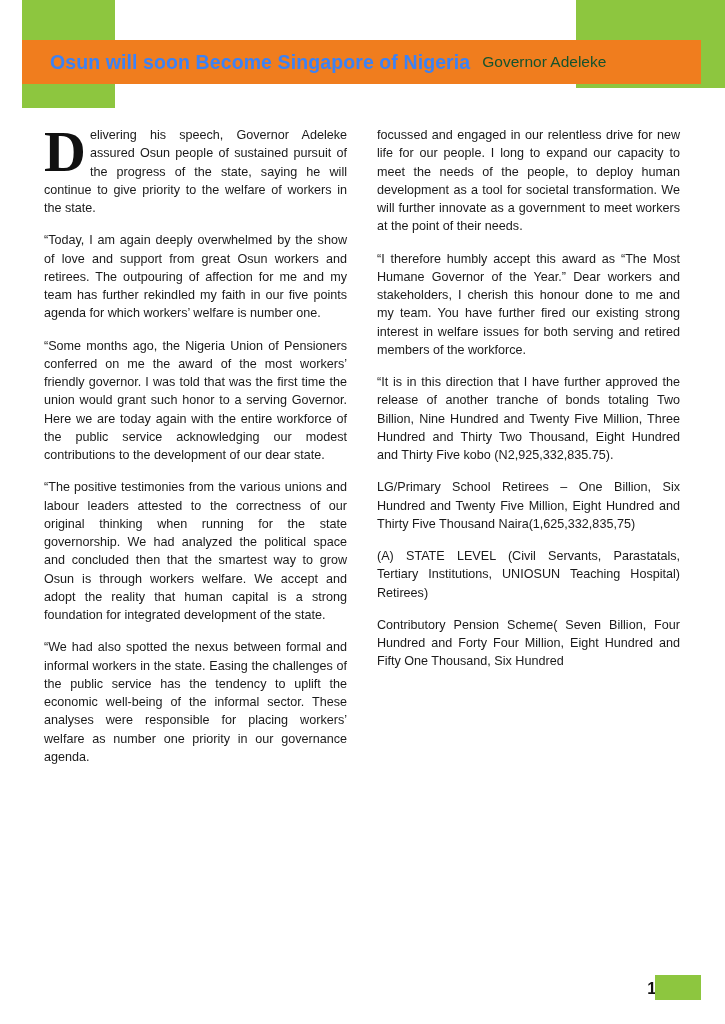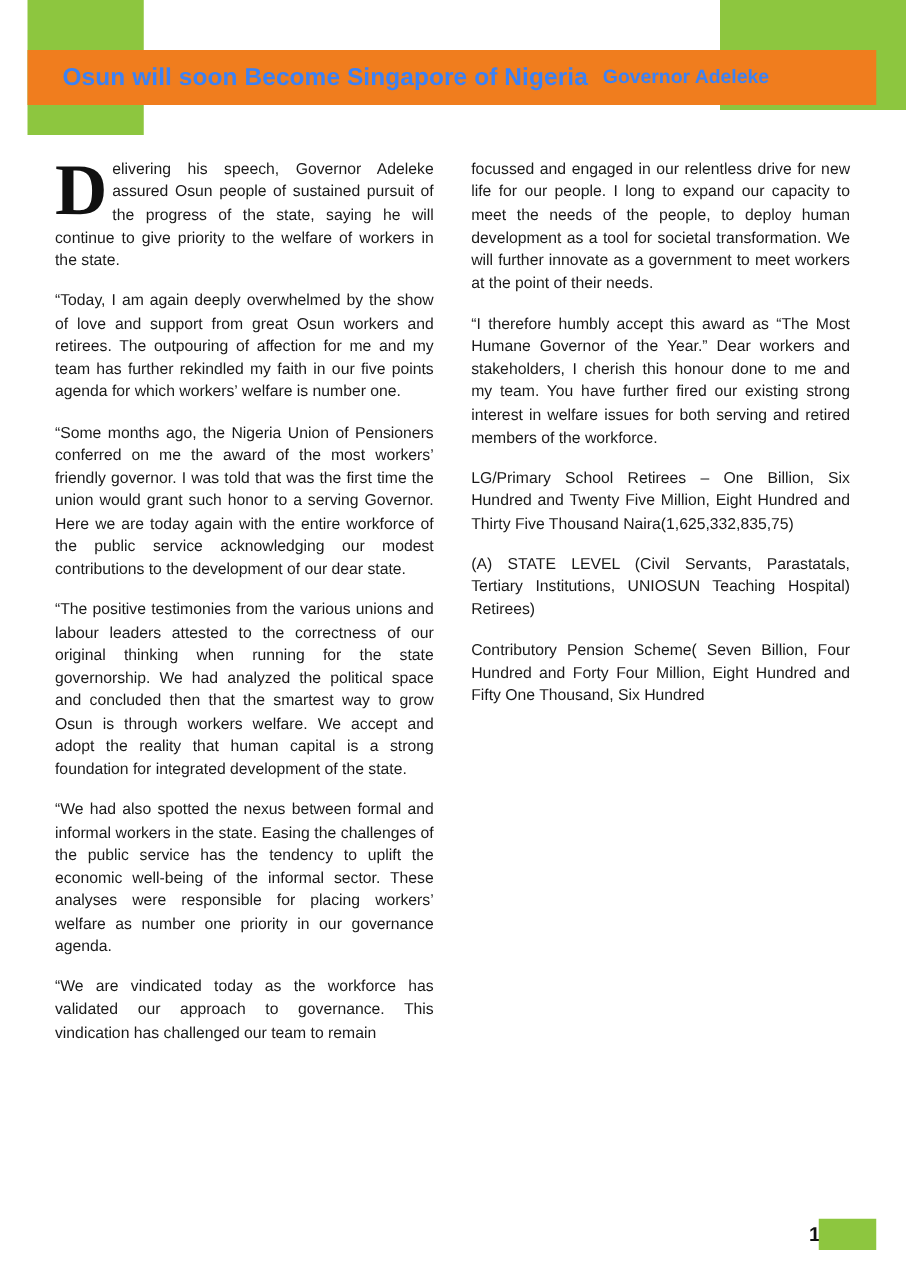--- a/index.html
+++ b/index.html
@@ -60,22 +60,22 @@
   }
   .header-title {
     font-size: 19.5px;
     font-weight: bold;
     color: #3b82f6;
     letter-spacing: 0.1px;
     white-space: nowrap;
   }
   .header-subtitle {
     font-size: 15.5px;
-    font-weight: bold;
-    color: #3b82f6;
+    font-weight: normal;
+    color: #14532d;
     margin-left: 12px;
     white-space: nowrap;
   }
 
   
   .content {
     position: absolute;
     left: 44px;
     top: 126px;
     width: 637px;
@@ -150,26 +150,26 @@
   </div>
 
   <div class="content">
 
     <div class="col">
       <p class="dropcap-para"><span class="dropcap">D</span><span>elivering his speech, Governor Adeleke assured Osun people of sustained pursuit of the progress of the state, saying he will continue to give priority to the welfare of workers in the state.</span></p>
       <p>“Today, I am again deeply overwhelmed by the show of love and support from great Osun workers and retirees. The outpouring of affection for me and my team has further rekindled my faith in our five points agenda for which workers’ welfare is number one.</p>
       <p>“Some months ago, the Nigeria Union of Pensioners conferred on me the award of the most workers’ friendly governor. I was told that was the first time the union would grant such honor to a serving Governor. Here we are today again with the entire workforce of the public service acknowledging our modest contributions to the development of our dear state.</p>
       <p>“The positive testimonies from the various unions and labour leaders attested to the correctness of our original thinking when running for the state governorship. We had analyzed the political space and concluded then that the smartest way to grow Osun is through workers welfare. We accept and adopt the reality that human capital is a strong foundation for integrated development of the state.</p>
       <p>“We had also spotted the nexus between formal and informal workers in the state. Easing the challenges of the public service has the tendency to uplift the economic well-being of the informal sector. These analyses were responsible for placing workers’ welfare as number one priority in our governance agenda.</p>
-      <p>“We are vindicated today as the workforce has validated our approach to governance. This vindication has challenged our team to remain</p>
     </div>
 
     <div class="col">
       <p>focussed and engaged in our relentless drive for new life for our people. I long to expand our capacity to meet the needs of the people, to deploy human development as a tool for societal transformation. We will further innovate as a government to meet workers at the point of their needs.</p>
       <p>“I therefore humbly accept this award as “The Most Humane Governor of the Year.” Dear workers and stakeholders, I cherish this honour done to me and my team. You have further fired our existing strong interest in welfare issues for both serving and retired members of the workforce.</p>
+      <p>“It is in this direction that I have further approved the release of another tranche of bonds totaling Two Billion, Nine Hundred and Twenty Five Million, Three Hundred and Thirty Two Thousand, Eight Hundred and Thirty Five kobo (N2,925,332,835.75).</p>
       <p>LG/Primary School Retirees – One Billion, Six Hundred and Twenty Five Million, Eight Hundred and Thirty Five Thousand Naira(1,625,332,835,75)</p>
       <p>(A) STATE LEVEL (Civil Servants, Parastatals, Tertiary Institutions, UNIOSUN Teaching Hospital) Retirees)</p>
       <p>Contributory Pension Scheme( Seven Billion, Four Hundred and Forty Four Million, Eight Hundred and Fifty One Thousand, Six Hundred</p>
     </div>
 
   </div>
 
   <div class="footer">
     <span class="page-number">17</span>
     <div class="deco-green-footer"></div>

